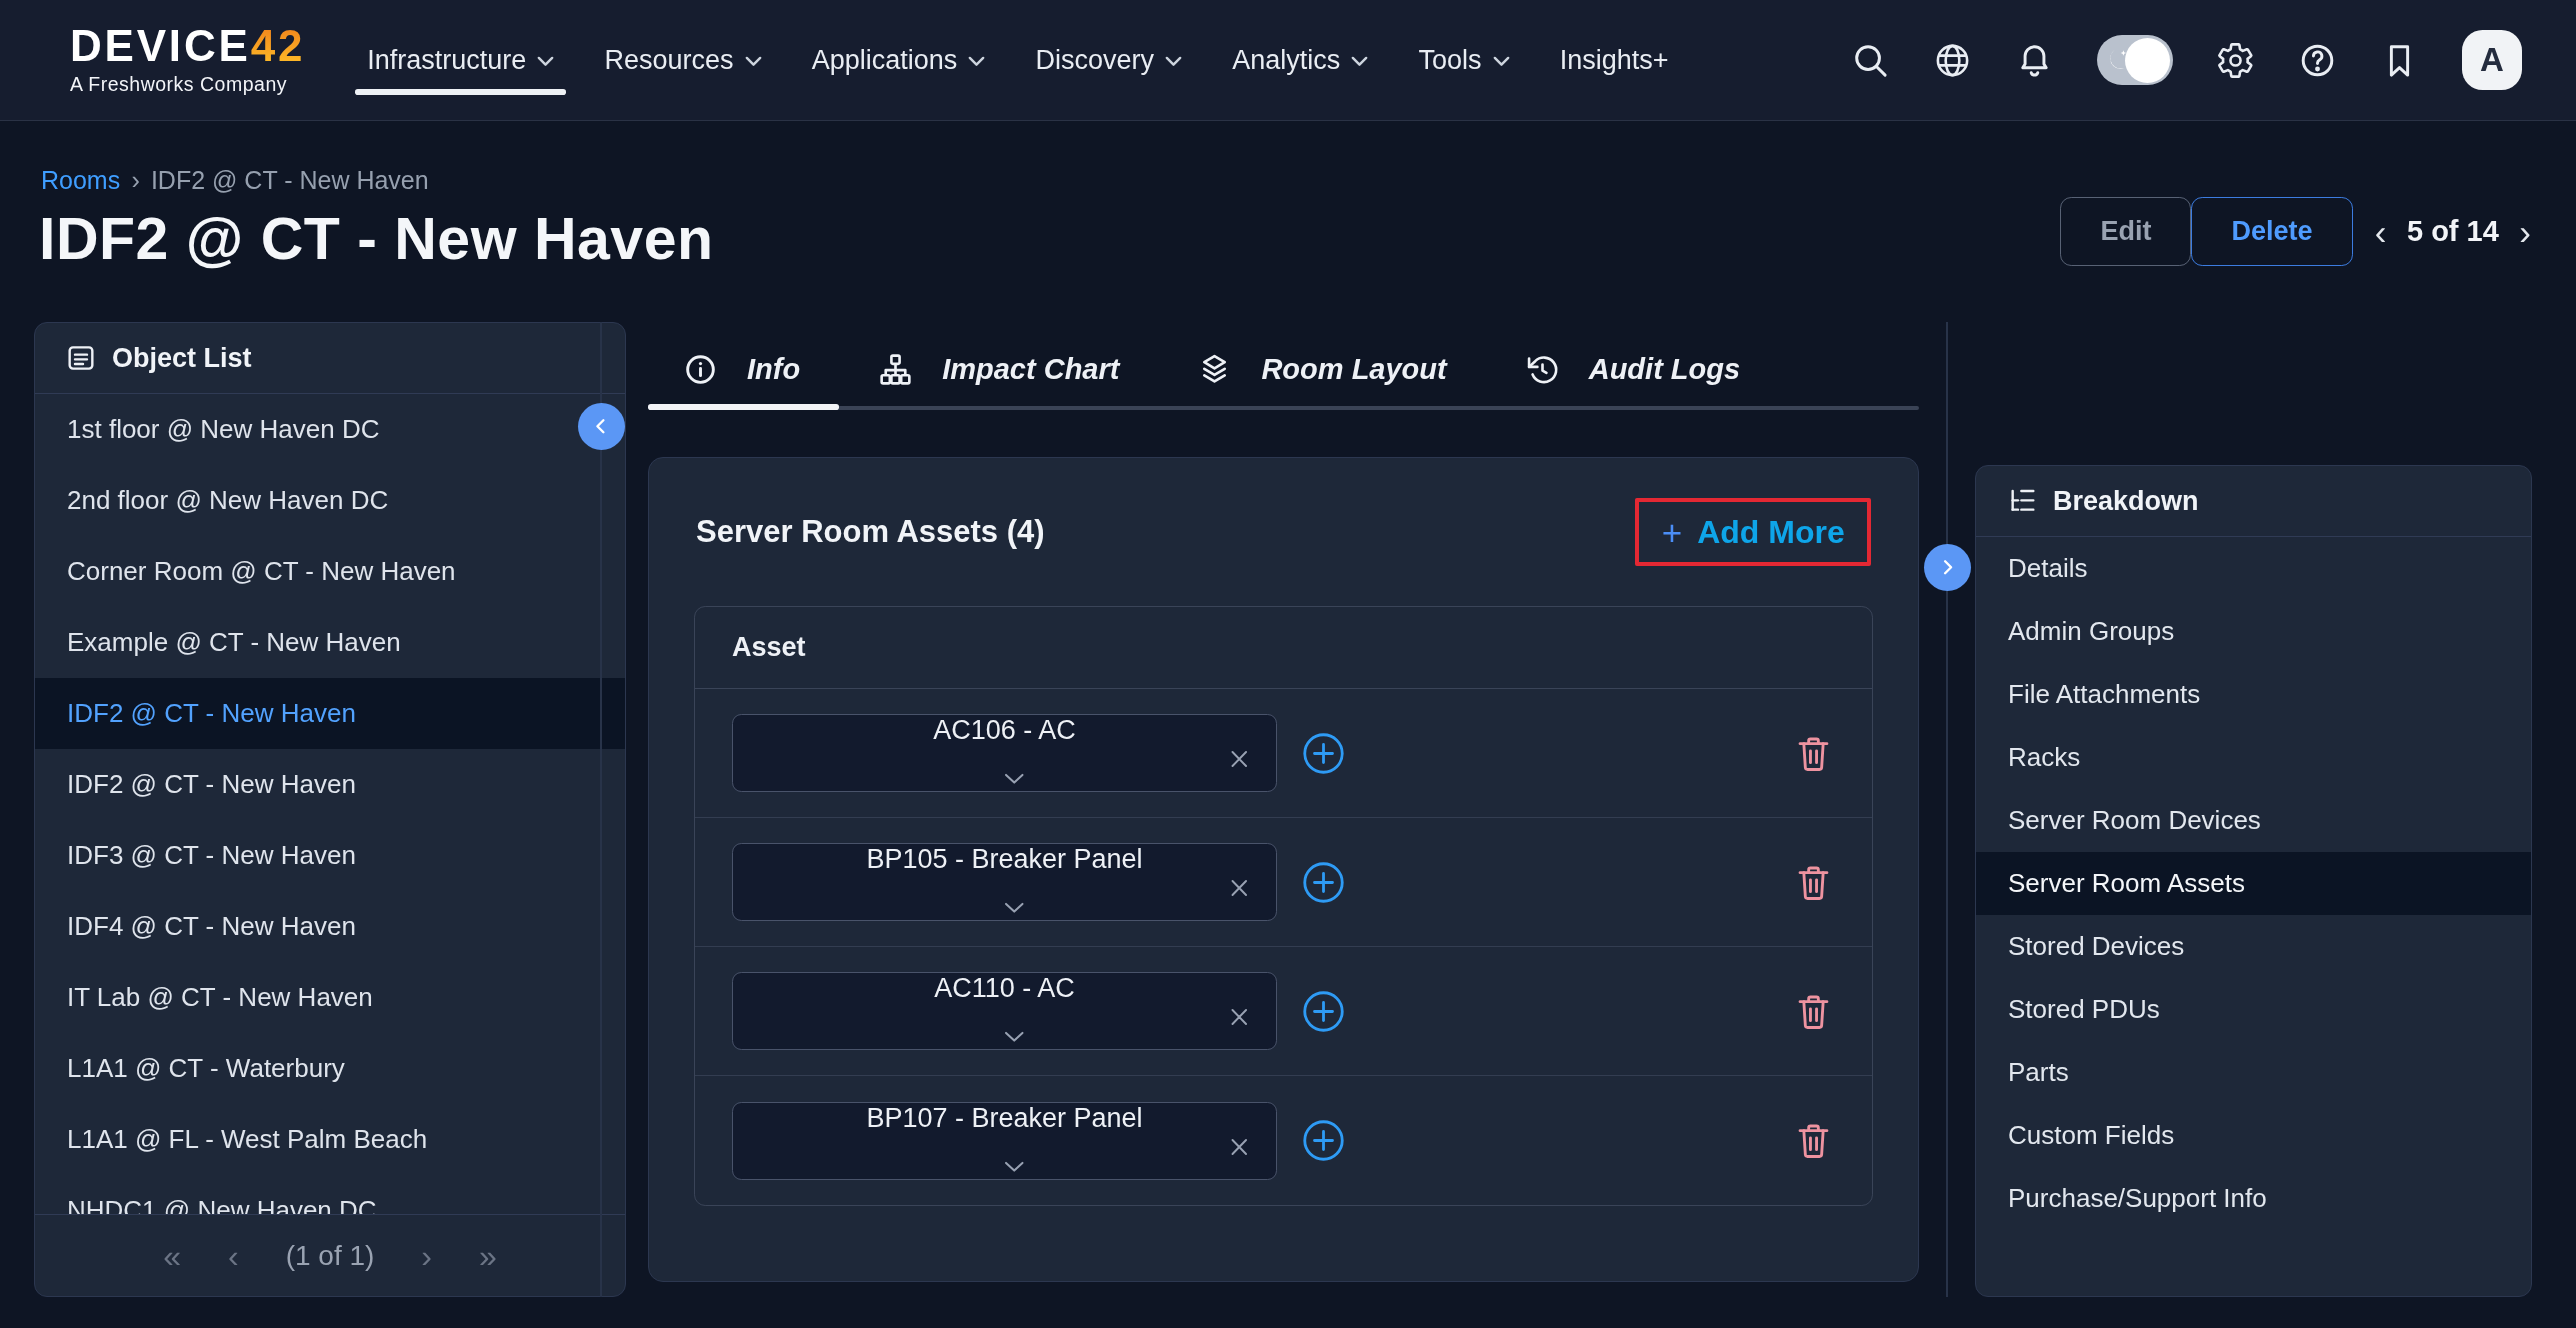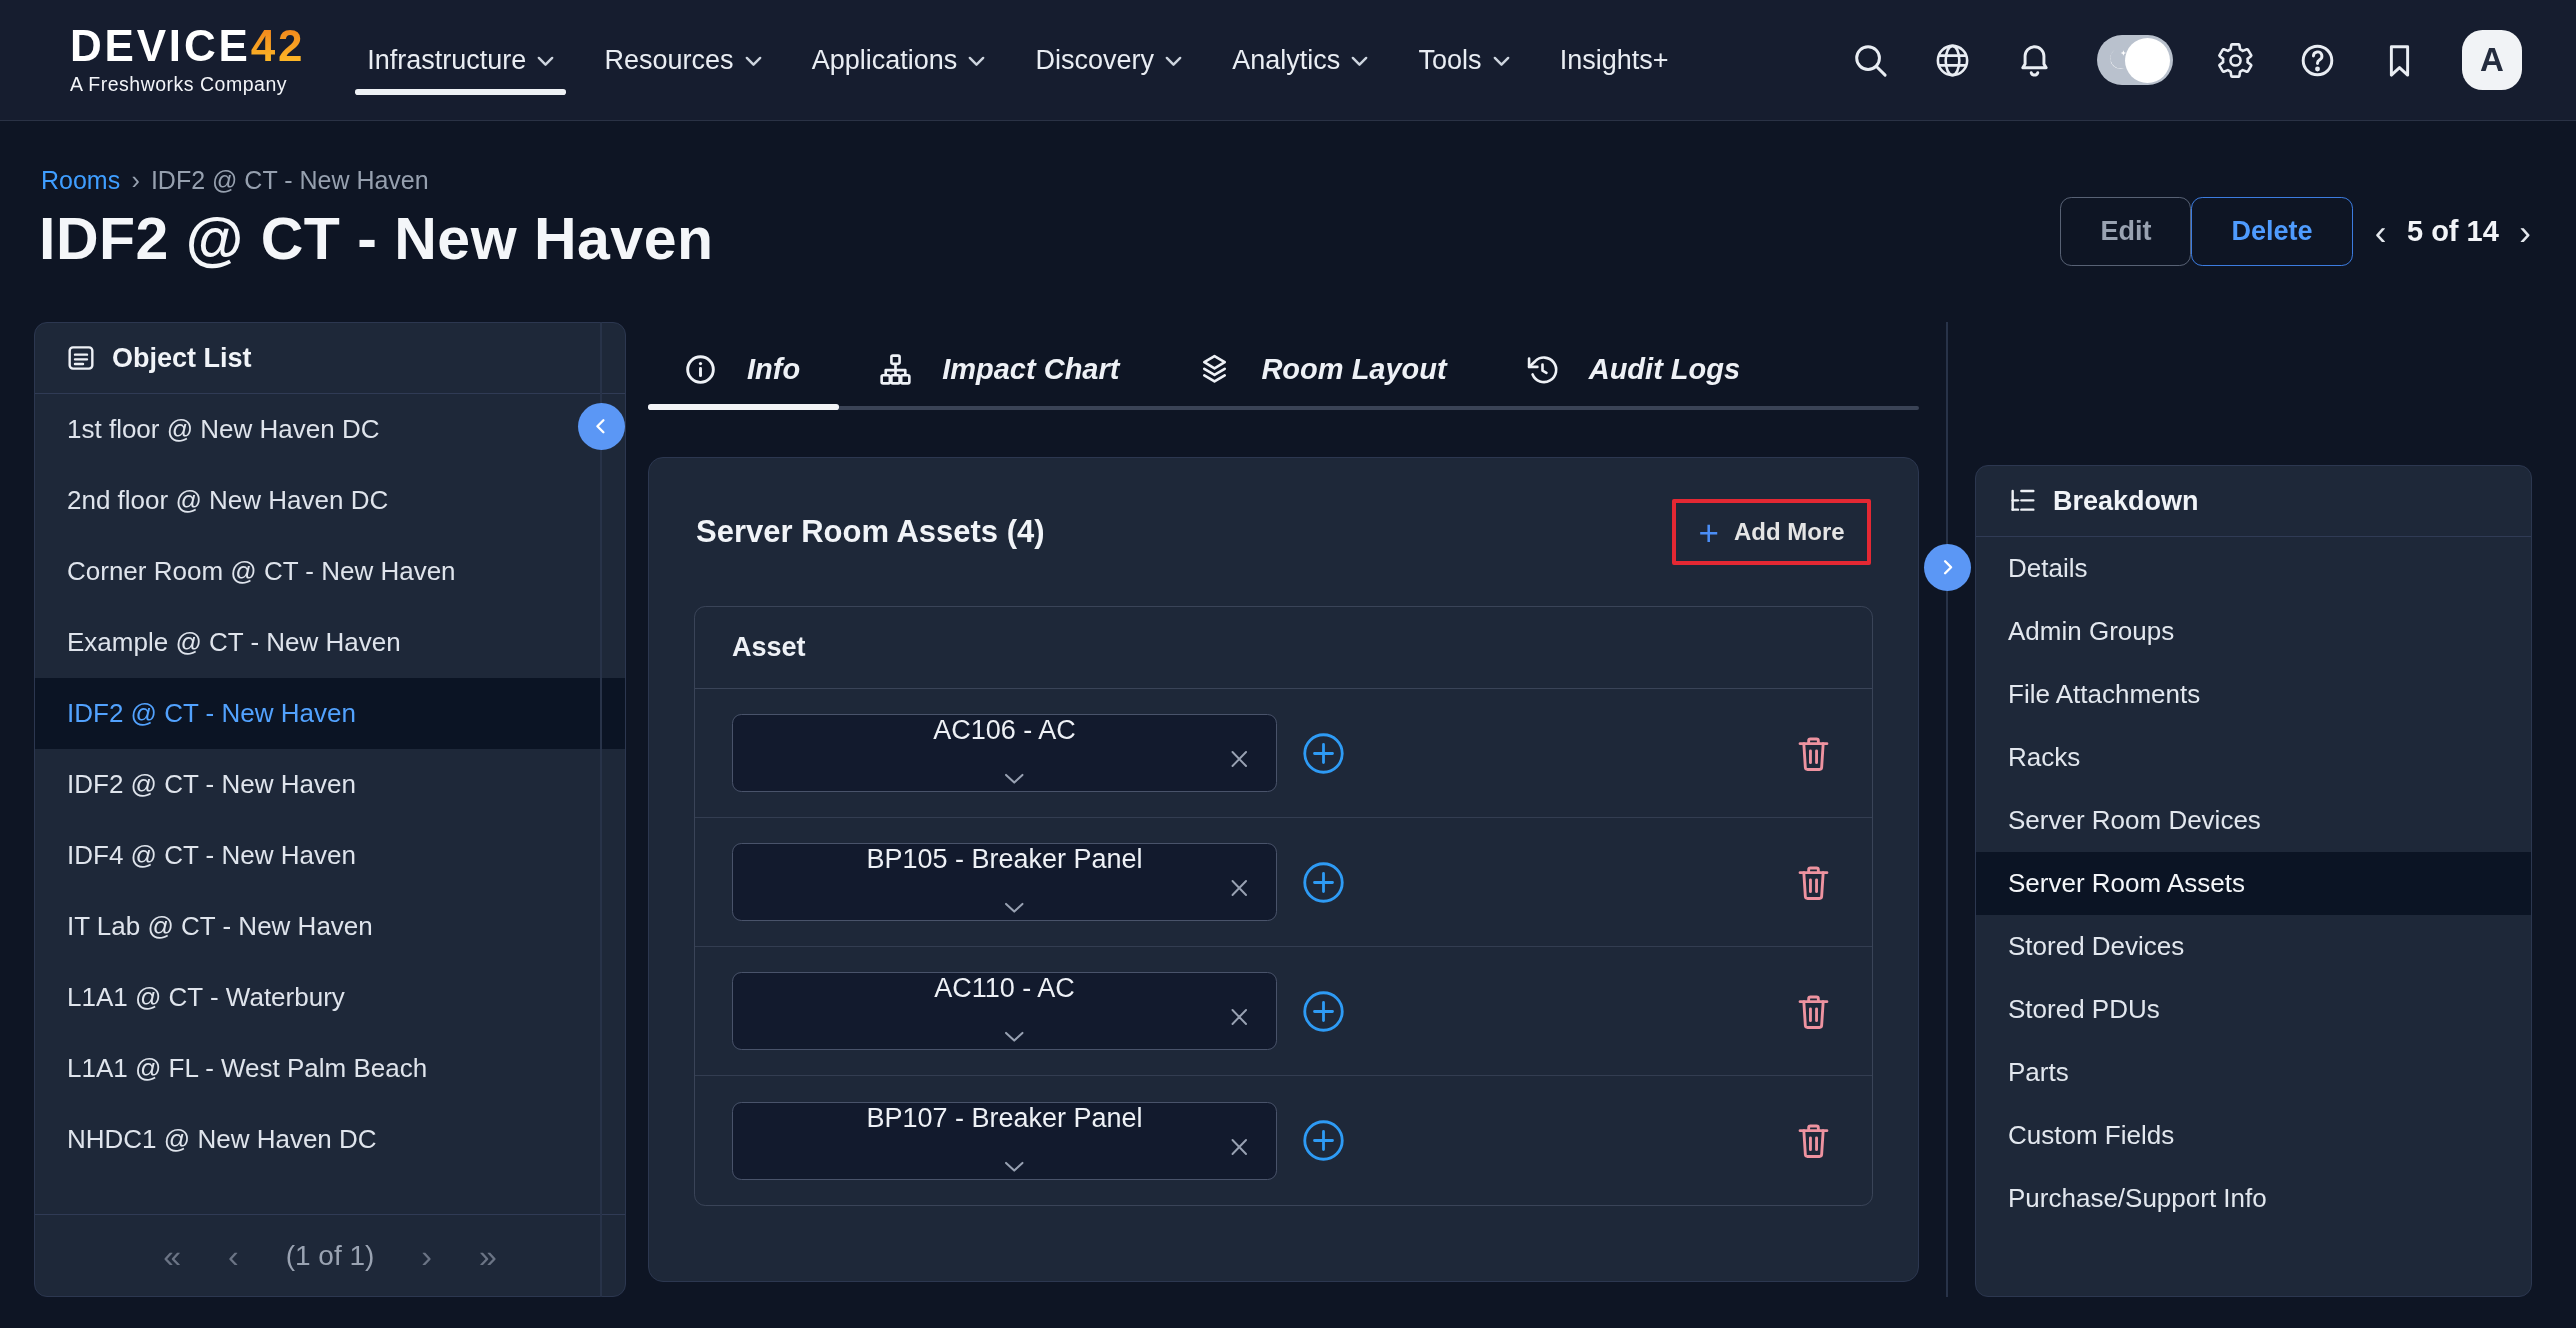--- a/index.html
+++ b/index.html
@@ -124,21 +124,21 @@
     position: absolute; left: 648px; top: 457px; width: 1271px; height: 825px;
     background: #1e2839; border: 1.9px solid #2c3750; border-radius: 15px;
   }
   .card-header { height: 148px; display: flex; align-items: center; justify-content: space-between; padding: 0 47px; }
   .card-title { font-size: 31px; font-weight: 700; color: #f1f4f8; }
   .add-more {
     display: flex; align-items: center; gap: 15px; padding: 11.2px 22.3px;
     border: 4.7px solid #e42833; border-radius: 1.9px; cursor: pointer;
   }
   .add-more .plus-glyph { font-size: 35px; font-weight: 400; color: #4b8ef7; line-height: 1; }
-  .add-more .add-label { font-size: 24px; font-weight: 700; color: #e5e5e5; }
+  .add-more .add-label { font-size: 32px; font-weight: 700; color: #0ea5e9; }
   .asset-table { margin: 0 45px; border: 1.9px solid #3a4458; border-radius: 11.2px; overflow: hidden; }
   .table-head {
     height: 82px; display: flex; align-items: center; padding: 0 37px;
     font-size: 27px; font-weight: 700; color: #eef1f6; border-bottom: 1.9px solid #3a4458;
   }
   .asset-row { height: 129px; display: flex; align-items: center; padding: 0 37px; border-bottom: 1.9px solid #333d51; }
   .asset-row:last-child { border-bottom: none; }
   .select-box {
     width: 545px; height: 78px; background: #121a2d; border: 1.9px solid #49536a;
     border-radius: 9.3px; display: flex; align-items: center; padding: 0 24px;
@@ -305,20 +305,23 @@
       <div class="object-item">
         <span>Example @ CT - New Haven</span>
       </div>
       <div class="object-item selected">
         <span>IDF2 @ CT - New Haven</span>
       </div>
       <div class="object-item">
         <span>IDF2 @ CT - New Haven</span>
       </div>
       <div class="object-item">
+        <span>IDF3 @ CT - New Haven</span>
+      </div>
+      <div class="object-item">
         <span>IDF4 @ CT - New Haven</span>
       </div>
       <div class="object-item">
         <span>IT Lab @ CT - New Haven</span>
       </div>
       <div class="object-item">
         <span>L1A1 @ CT - Waterbury</span>
       </div>
       <div class="object-item">
         <span>L1A1 @ FL - West Palm Beach</span>

